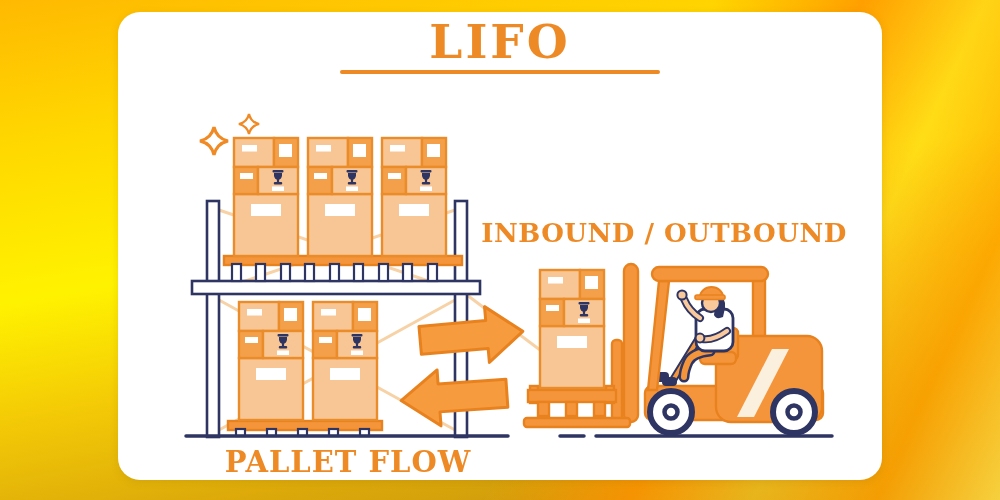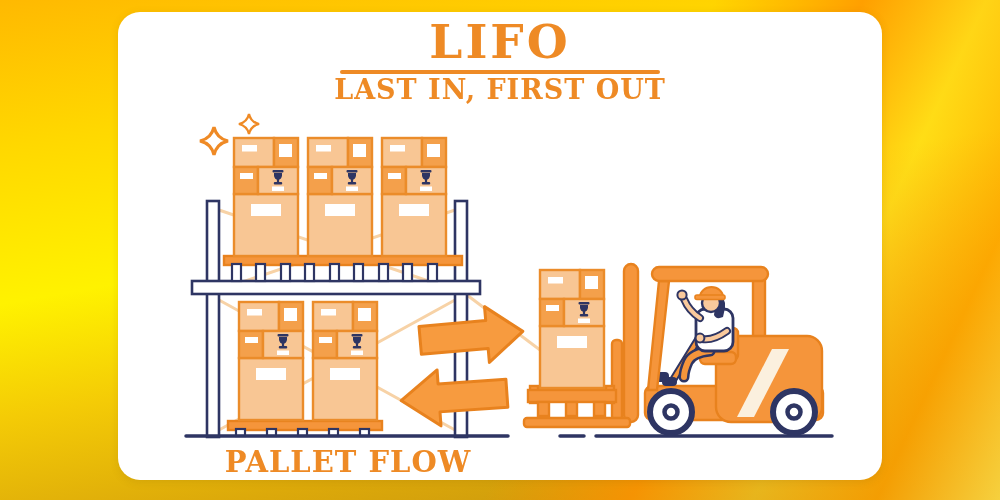--- a/index.html
+++ b/index.html
@@ -168,15 +168,15 @@
       </g>
       <g>
         <circle cx="794" cy="412" r="21" fill="#fff" stroke="#2E3563" stroke-width="6"></circle>
         <circle cx="794" cy="412" r="6.5" fill="#fff" stroke="#2E3563" stroke-width="4.5"></circle>
       </g>
     </g>
   </svg>
 
   <div class="txt title">LIFO</div>
   <div class="underline"></div>
-  <div class="txt subtitle">LAST IN, FIRST OUT</div>
+  <div class="txt inbound">INBOUND / OUTBOUND</div>
   <div class="txt palletflow">PALLET FLOW</div>
 </div>
 
 </body></html>

